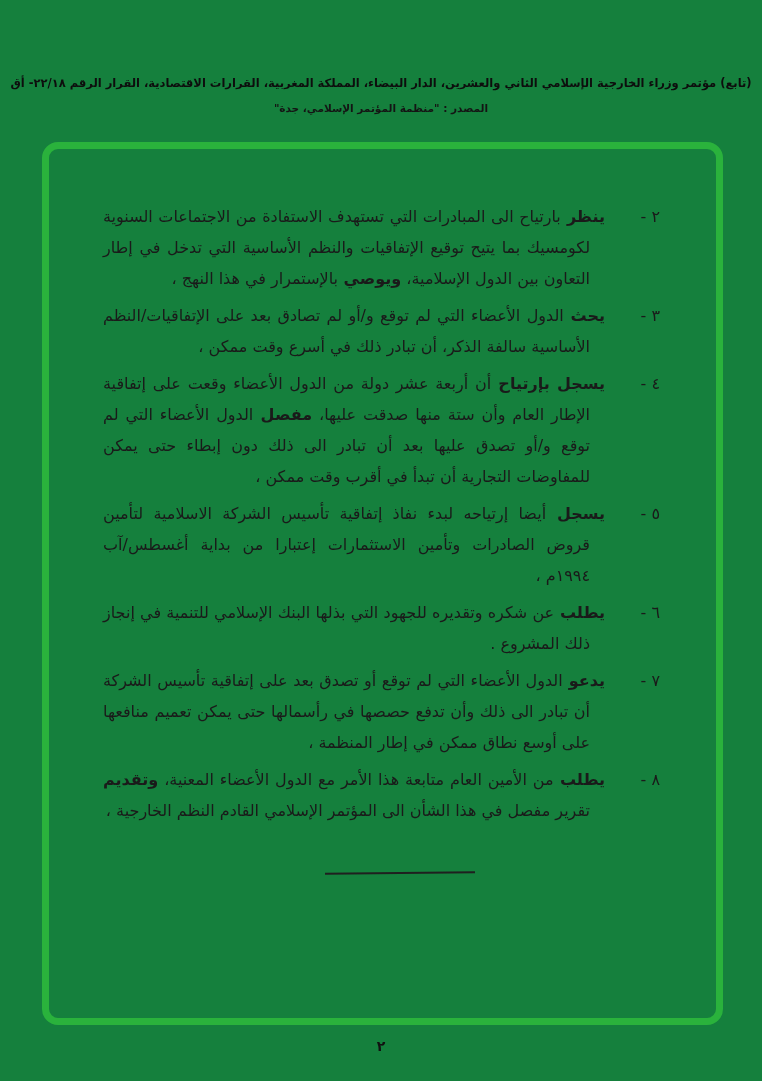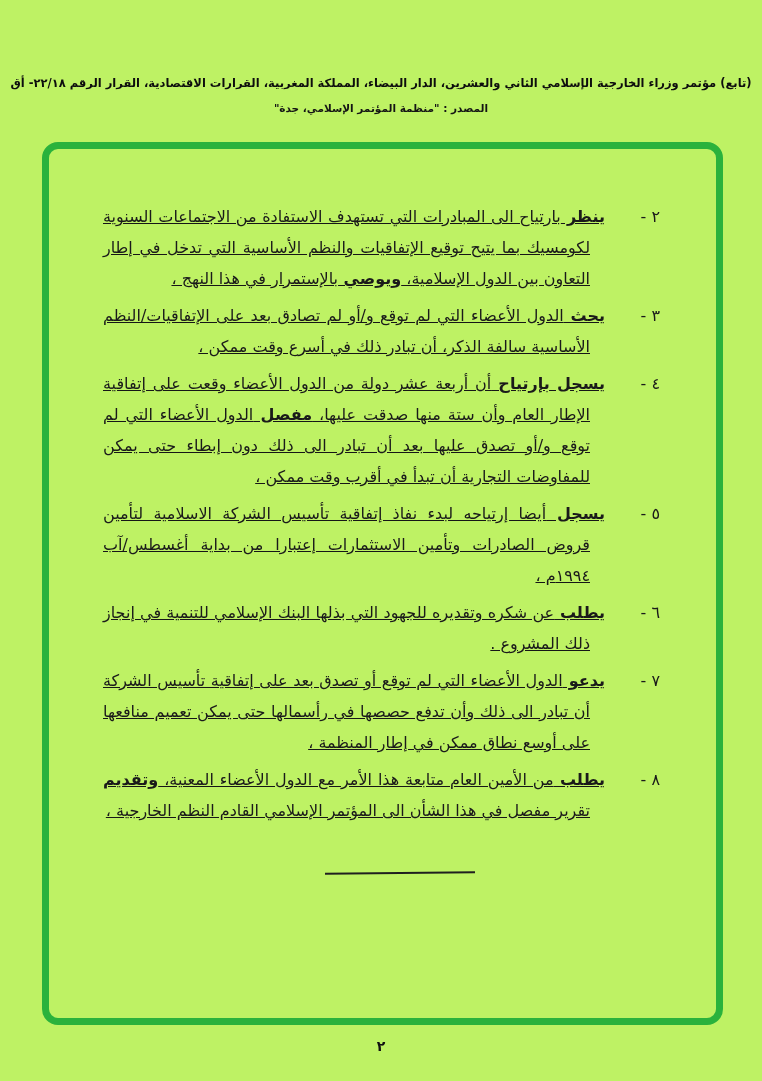--- a/index.html
+++ b/index.html
@@ -50,21 +50,20 @@
     border: 7px solid var(--frame-green, #2ab23c);
     border-radius: 16px;
     background: transparent;
   }
   .content {
     position: absolute;
     left: 54px;
     right: 56px;
     top: 52px;
     bottom: 0;
-    text-decoration: underline;
   }
   .res-list {
     list-style: none;
     margin: 0;
     padding: 0;
   }
   .res-item {
     direction: rtl;
     text-align: justify;
     font-size: 16px;
@@ -95,21 +94,21 @@
     width: 762px;
     text-align: center;
     font-size: 14px;
     font-weight: bold;
     color: #111111;
   }
 </style>
 </head>
 <body>
 
-<div class="page" style="background: #bef264;">
+<div class="page" style="background: #15803d;">
 
   <div class="header-line1">(تابع) مؤتمر وزراء الخارجية الإسلامي الثاني والعشرين، الدار البيضاء، المملكة المغربية، القرارات الاقتصادية، القرار الرقم ٢٢/١٨- أق</div>
 
   <div class="header-line2">المصدر :  "منظمة المؤتمر الإسلامي، جدة"</div>
 
   <div class="green-frame" style="border-color: rgb(42, 178, 60);">
     <div class="content">
       <ol class="res-list">
   <li class="res-item">
     <span class="marker">٢ -</span><span><b>ينظر </b><span>بارتياح الى المبادرات التي تستهدف الاستفادة من الاجتماعات السنوية لكومسيك بما يتيح توقيع الإتفاقيات والنظم الأساسية التي تدخل في إطار التعاون بين الدول الإسلامية، </span><b>ويوصي </b><span>بالإستمرار في هذا النهج ،</span></span>

